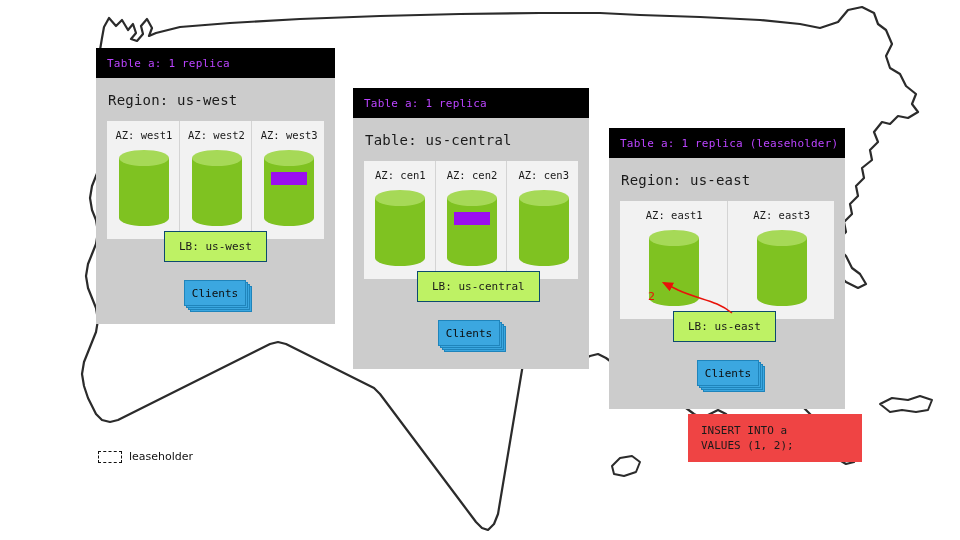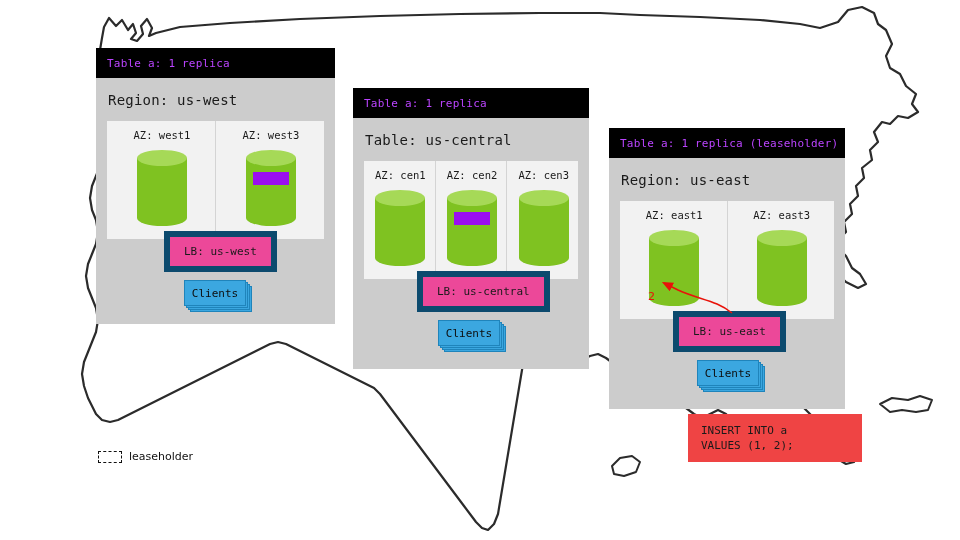--- a/index.html
+++ b/index.html
@@ -47,21 +47,21 @@
     background:#7fc221;border-radius:50%/50%;
   }
   .cyl .rep{
     position:absolute;left:7px;top:22px;width:36px;height:13px;
     background:#9a0ff0;z-index:3;
   }
   .cyl .rep.lease{border:1.5px dashed #111111;box-sizing:border-box;}
 
   
   .lb{
-    position:absolute;background:#ec4899;border:6px solid #0c4a6e;
+    position:absolute;background:#bef264;border:1px solid #0c4a6e;
     font-size:11px;line-height:11px;color:#1a1a1a;
     padding:9px 14px;white-space:nowrap;text-align:center;
   }
 
   
   .clients{position:absolute;width:62px;height:26px;}
   .clients .sh{position:absolute;background:#3ba7e0;border:1px solid #1f84bb;box-sizing:border-box;width:62px;height:26px;}
   .clients .sh1{left:6px;top:6px;}
   .clients .sh2{left:4px;top:4px;}
   .clients .sh3{left:2px;top:2px;}
@@ -151,20 +151,28 @@
       <div class="az-row">
         <div class="az">
           <div class="az-label">AZ: west1</div>
           <div class="cyl">
             <div class="bot"></div>
             <div class="body"></div>
             <div class="top"></div>
           </div>
         </div>
         <div class="az">
+          <div class="az-label">AZ: west2</div>
+          <div class="cyl">
+            <div class="bot"></div>
+            <div class="body"></div>
+            <div class="top"></div>
+          </div>
+        </div>
+        <div class="az">
           <div class="az-label">AZ: west3</div>
           <div class="cyl">
             <div class="bot"></div>
             <div class="body"></div>
             <div class="top"></div>
             <div class="rep"></div>
           </div>
         </div>
       </div>
     </div>

